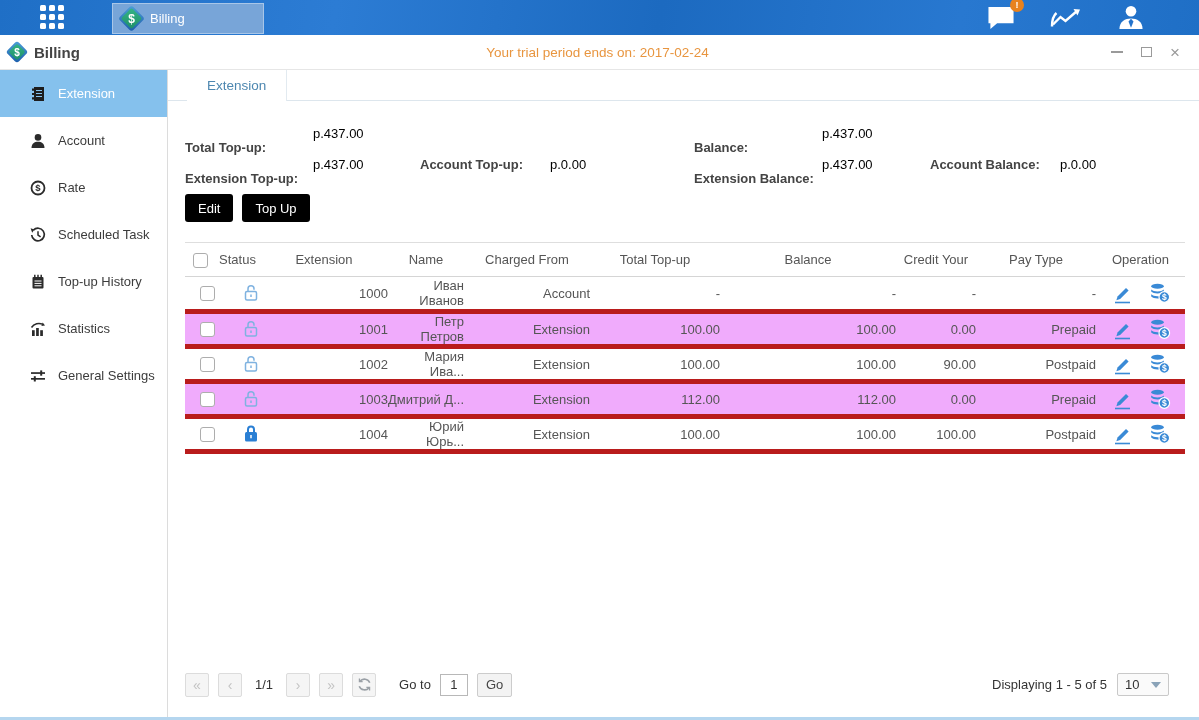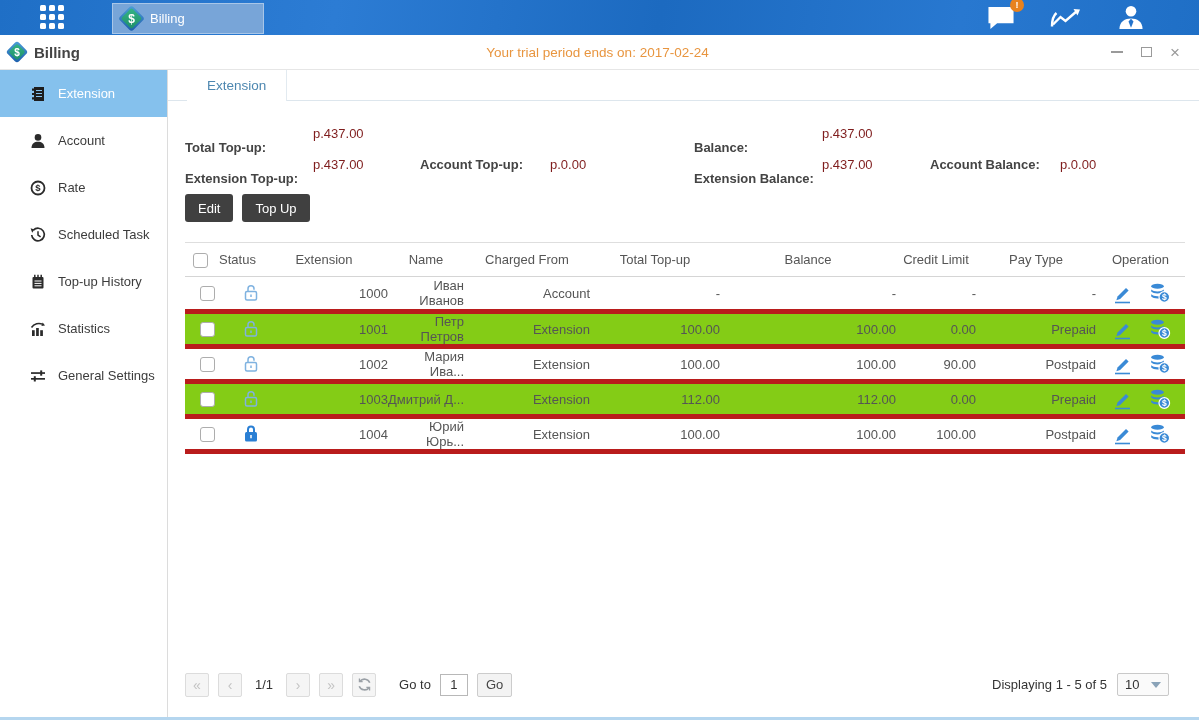--- a/index.html
+++ b/index.html
@@ -72,39 +72,39 @@
   .tab {
     margin-left:19px; margin-bottom:-1px; padding:0 20px; background:#fff;
     border-right:1px solid #e2eaf0; display:flex; align-items:center;
     color:#4d87b0; font-size:13.5px; cursor:pointer;
   }
 
   
   .summary { margin:17px 0 0 17px; }
   .sum-row { display:flex; height:31px; align-items:center; }
   .lbl { font-weight:bold; color:#444; }
-  .val { color:#7f1d1d; }
+  .val { color:#000000; }
   .w128 { width:128px;margin-top:28px; } .w107 { width:107px; } .w130 { width:130px; } .w144 { width:144px; }
   .w381 { width:381px; } .w108 { width:108px; }
 
   
   .actions { margin:14px 0 0 17px; display:flex; gap:9px; }
   .btn-primary {
-    background:#404040; color:#fff; border:none; border-radius:3px;
+    background:#000000; color:#fff; border:none; border-radius:3px;
     height:28px; padding:0 13px; font-size:13px; font-family:inherit; cursor:pointer;
   }
 
   
   .ext-table { margin:20px 0 0 17px; width:1000px; border-collapse:collapse; table-layout:fixed; }
   .ext-table th {
     height:34px; font-weight:normal; color:#555; font-size:13px; text-align:center;
     border-top:1px solid #dedede; border-bottom:1px solid #d5d5d5; background:#fff;
   }
   .ext-table td { height:35px; text-align:right; color:#555; border-bottom:5px solid #b91c1c; }
-  .ext-table tr.alt td { background:#84cc16; }
+  .ext-table tr.alt td { background:#f0abfc; }
   .chk { width:15px; height:15px; border:1px solid #adadad; border-radius:3px; background:#fff; display:inline-block; cursor:pointer; vertical-align:middle; }
   .op-icons { display:flex; justify-content:center; gap:16px; align-items:center; }
   .op-icons svg { cursor:pointer; }
   .lock-cell svg { cursor:pointer; vertical-align:middle; }
 
   
   .pagerbar {
     margin-top:auto; display:flex; align-items:center;
     padding:0 30px 14px 17px; gap:9px;
   }
@@ -306,21 +306,21 @@
       </colgroup>
       <thead>
         <tr>
           <th><span class="chk"></span></th>
           <th>Status</th>
           <th>Extension</th>
           <th>Name</th>
           <th>Charged From</th>
           <th>Total Top-up</th>
           <th>Balance</th>
-          <th>Credit Limit</th>
+          <th>Credit Your</th>
           <th>Pay Type</th>
           <th>Operation</th>
         </tr>
       </thead>
       <tbody>
 
         <tr>
           <td><span class="chk"></span></td>
           <td class="lock-cell">
             <svg width="18" height="20" viewBox="0 0 18 20" fill="none" stroke="#7fb2e0" stroke-width="1.5">

